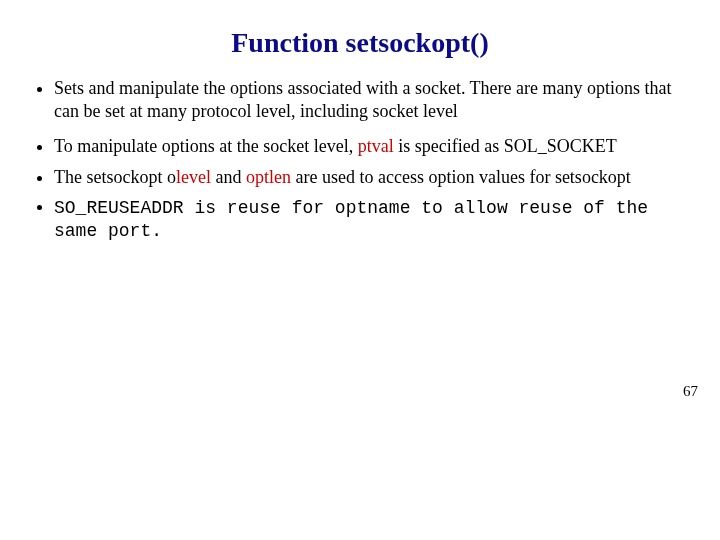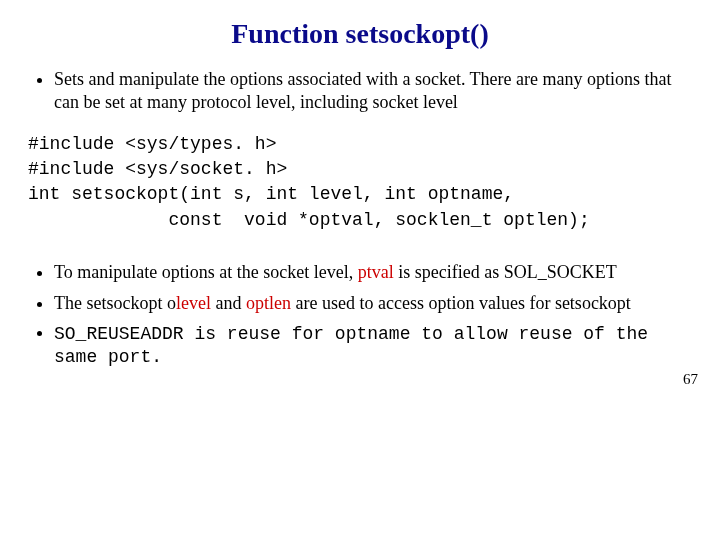--- a/index.html
+++ b/index.html
@@ -9,21 +9,21 @@
     height: 540px;
     background: #fff;
     font-family: "Times New Roman", Times, serif;
     color: #000;
     position: relative;
   }
   .slide {
     box-sizing: border-box;
     width: 720px;
     height: 402px;
-    padding: 18px 28px 0 28px;
+    padding: 27px 28px 0 28px;
     position: relative;
   }
   .title {
     text-align: center;
     font-size: 28px;
     font-weight: bold;
     color: #0a0a8a;
     margin: 0 0 18px 0;
   }
   ul.bullets {
@@ -49,39 +49,35 @@
     line-height: 1.28;
   }
   ul.bullets2 li {
     margin-bottom: 8px;
   }
   .kw { color: #cc0000; }
   .mono { font-family: "Courier New", Courier, monospace; }
   .page-num {
     position: absolute;
     right: 22px;
-    bottom: 14px;
+    bottom: 2px;
     font-size: 15px;
   }
 </style>
 </head>
 <body>
 
 <div class="slide">
 
   <h1 class="title">Function setsockopt()</h1>
 
   <ul class="bullets">
     <li>Sets and manipulate the options associated with a socket. There are many options that can be set at many protocol level, including socket level</li>
   </ul>
 
-  <div class="codeblock">#include &lt;sys/types. h&gt;
-#include &lt;sys/socket. h&gt;
-int setsockopt(int s, int level, int optname,
-             const  void *optval, socklen_t optlen);</div>
 
   <ul class="bullets2">
     <li><span> To manipulate options at the socket level, </span><span class="kw">ptval</span><span> is specified  as SOL_SOCKET</span></li>
     <li><span> The setsockopt o</span><span class="kw">level</span><span> and </span><span class="kw">optlen</span><span> are used to access option values  for setsockopt</span></li>
     <li class="mono"><span>SO_REUSEADDR</span><span> is reuse for </span><span>optname</span><span> to allow reuse of the same port.</span></li>
   </ul>
 
   <div class="page-num">67</div>
 </div>
 

